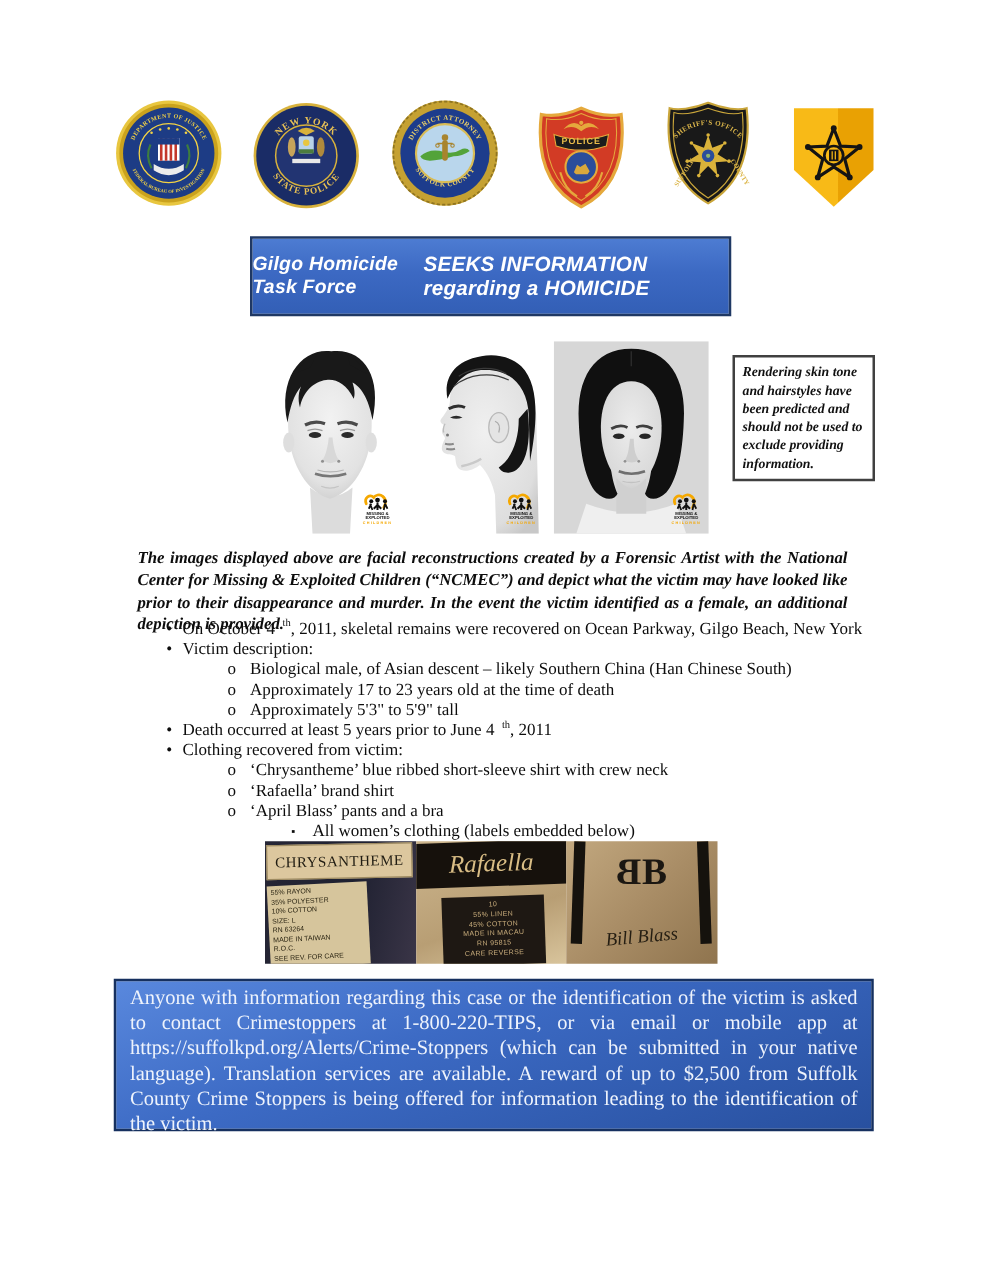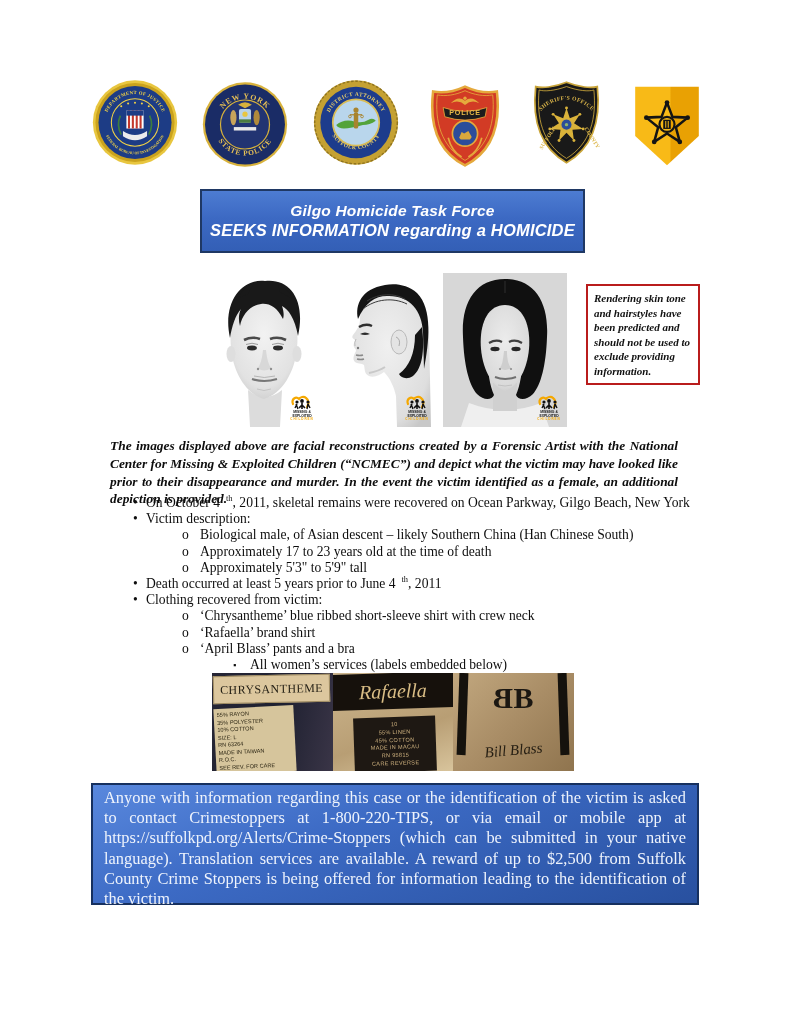--- a/index.html
+++ b/index.html
@@ -5,31 +5,31 @@
   html,body{margin:0;padding:0;background:#fff;}
   .page{position:relative;width:793px;height:1024px;background:#fff;overflow:hidden;
         font-family:"Liberation Serif",serif;color:#0d0d0d;}
 
   
   .badge{position:absolute;}
 
   
   .banner{position:absolute;left:200px;top:189px;width:385px;height:64px;box-sizing:border-box;
           background:linear-gradient(180deg,#4d7cd2 0%,#3c69c3 45%,#335fb6 100%);
-          border:2px solid #1f3864;display:flex;flex-direction:column;align-items:center;justify-content:center;}
+          border:2px solid #1f3864;display:flex;align-items:center;justify-content:center;}
   .banner .l1{font:italic bold 15.5px "Liberation Sans",sans-serif;color:#fff;letter-spacing:.2px;}
   .banner .l2{font:italic bold 16.5px "Liberation Sans",sans-serif;color:#fff;letter-spacing:.2px;margin-top:1px;}
 
   
   .face{position:absolute;}
   .wm{position:absolute;right:3px;bottom:2px;}
 
   
   .note-box{position:absolute;left:586px;top:284px;width:114px;box-sizing:border-box;background:#fff;
-            border:2px solid #b91c1c;padding:5px 6px;
+            border:2px solid #404040;padding:5px 6px;
             font:italic bold 11px/1.32 "Liberation Serif",serif;color:#111;}
 
   
   .intro{position:absolute;left:110px;top:437px;width:568px;
          font:italic bold 13.4px/1.33 "Liberation Serif",serif;text-align:justify;}
 
   
   .bullets{position:absolute;left:127px;top:495px;width:566px;font:13.6px/16.2px "Liberation Serif",serif;}
   .b-item{position:relative;padding-left:19px;}
   .b-item .marker{position:absolute;left:6px;}
@@ -339,21 +339,21 @@
       <div class="b-item lvl1"><span class="marker">•</span><span><span>On October 4</span><sup>th</sup><span>, 2011, skeletal remains were recovered on Ocean Parkway, Gilgo Beach, New York</span></span></div>
       <div class="b-item lvl1"><span class="marker">•</span><span><span>Victim description:</span></span></div>
       <div class="b-item lvl2"><span class="marker">o</span><span><span>Biological male, of Asian descent – likely Southern China (Han Chinese South)</span></span></div>
       <div class="b-item lvl2"><span class="marker">o</span><span><span>Approximately 17 to 23 years old at the time of death</span></span></div>
       <div class="b-item lvl2"><span class="marker">o</span><span><span>Approximately 5'3" to 5'9" tall</span></span></div>
       <div class="b-item lvl1"><span class="marker">•</span><span><span>Death occurred at least 5 years prior to June 4</span><sup>th</sup><span>, 2011</span></span></div>
       <div class="b-item lvl1"><span class="marker">•</span><span><span>Clothing recovered from victim:</span></span></div>
       <div class="b-item lvl2"><span class="marker">o</span><span><span>‘Chrysantheme’ blue ribbed short-sleeve shirt with crew neck</span></span></div>
       <div class="b-item lvl2"><span class="marker">o</span><span><span>‘Rafaella’ brand shirt</span></span></div>
       <div class="b-item lvl2"><span class="marker">o</span><span><span>‘April Blass’ pants and a bra</span></span></div>
-      <div class="b-item lvl3"><span class="marker">▪</span><span><span>All women’s services (labels embedded below)</span></span></div>
+      <div class="b-item lvl3"><span class="marker">▪</span><span><span>All women’s clothing (labels embedded below)</span></span></div>
     </div>
 
   <div class="labels-strip">
     <div class="panel chry">
       <div class="chry-brand">CHRYSANTHEME</div>
       <div class="chry-care">
           <div>55% RAYON</div>
           <div>35% POLYESTER</div>
           <div>10% COTTON</div>
           <div>SIZE: L</div>

